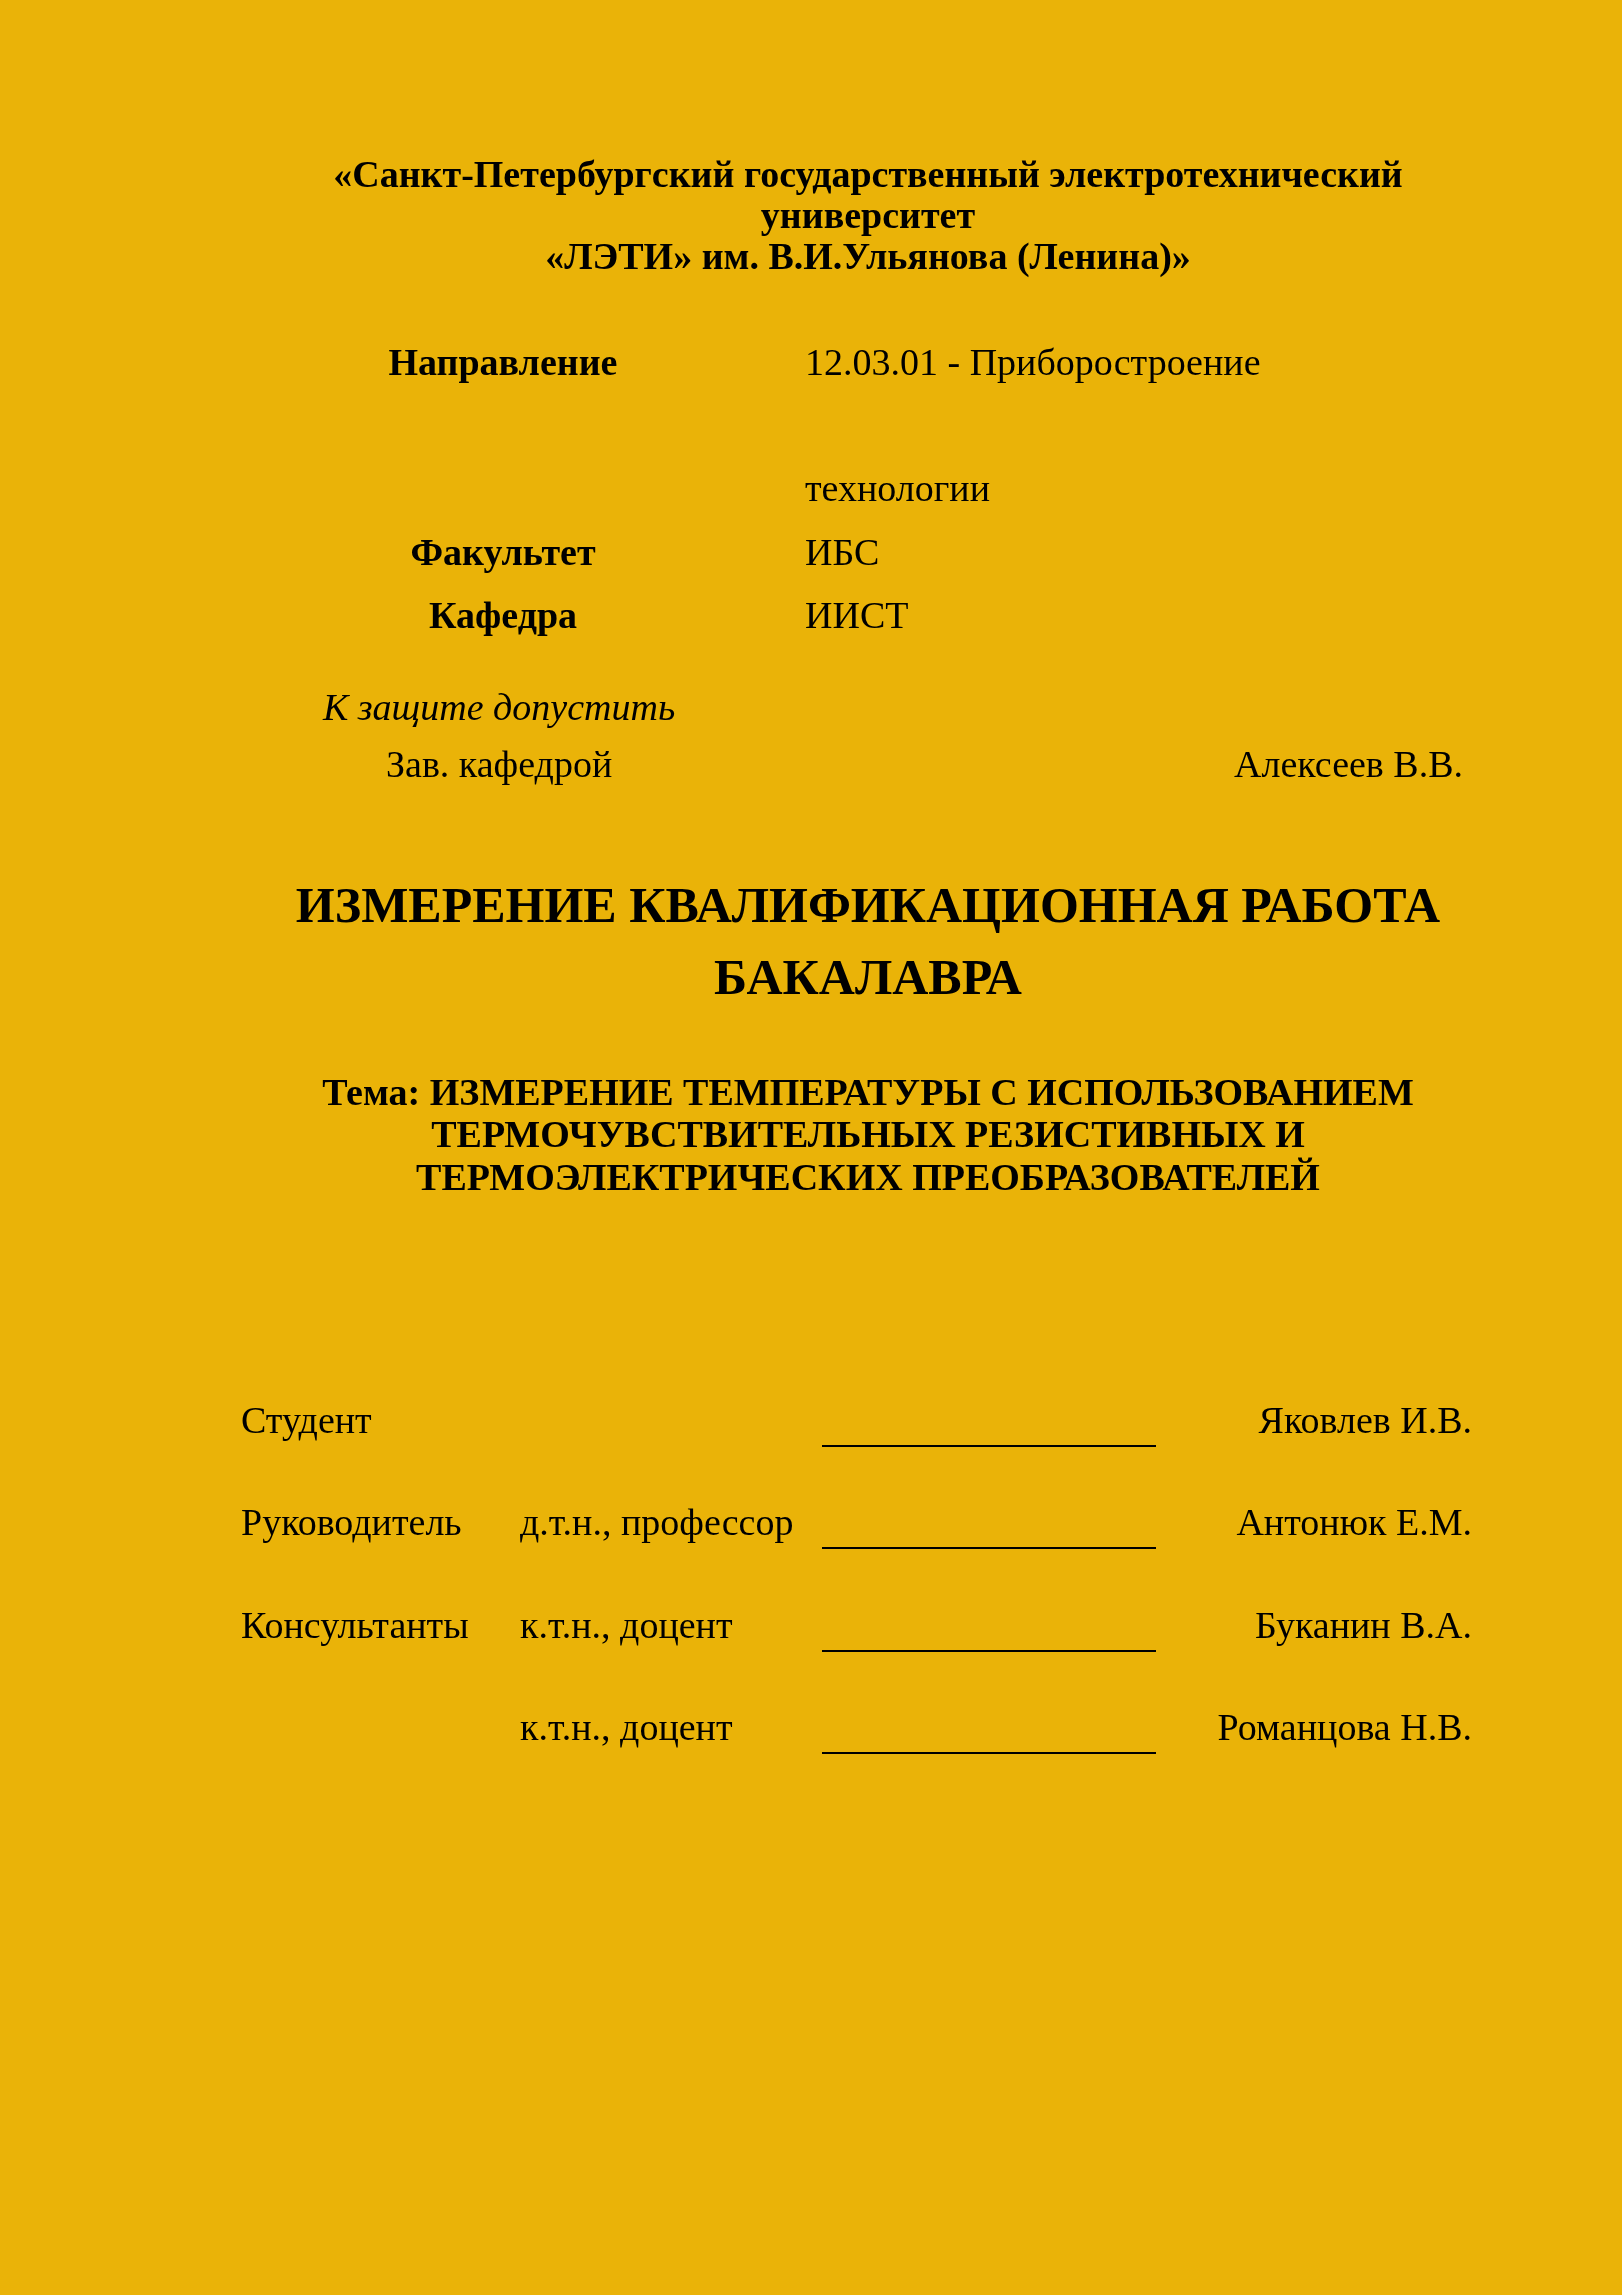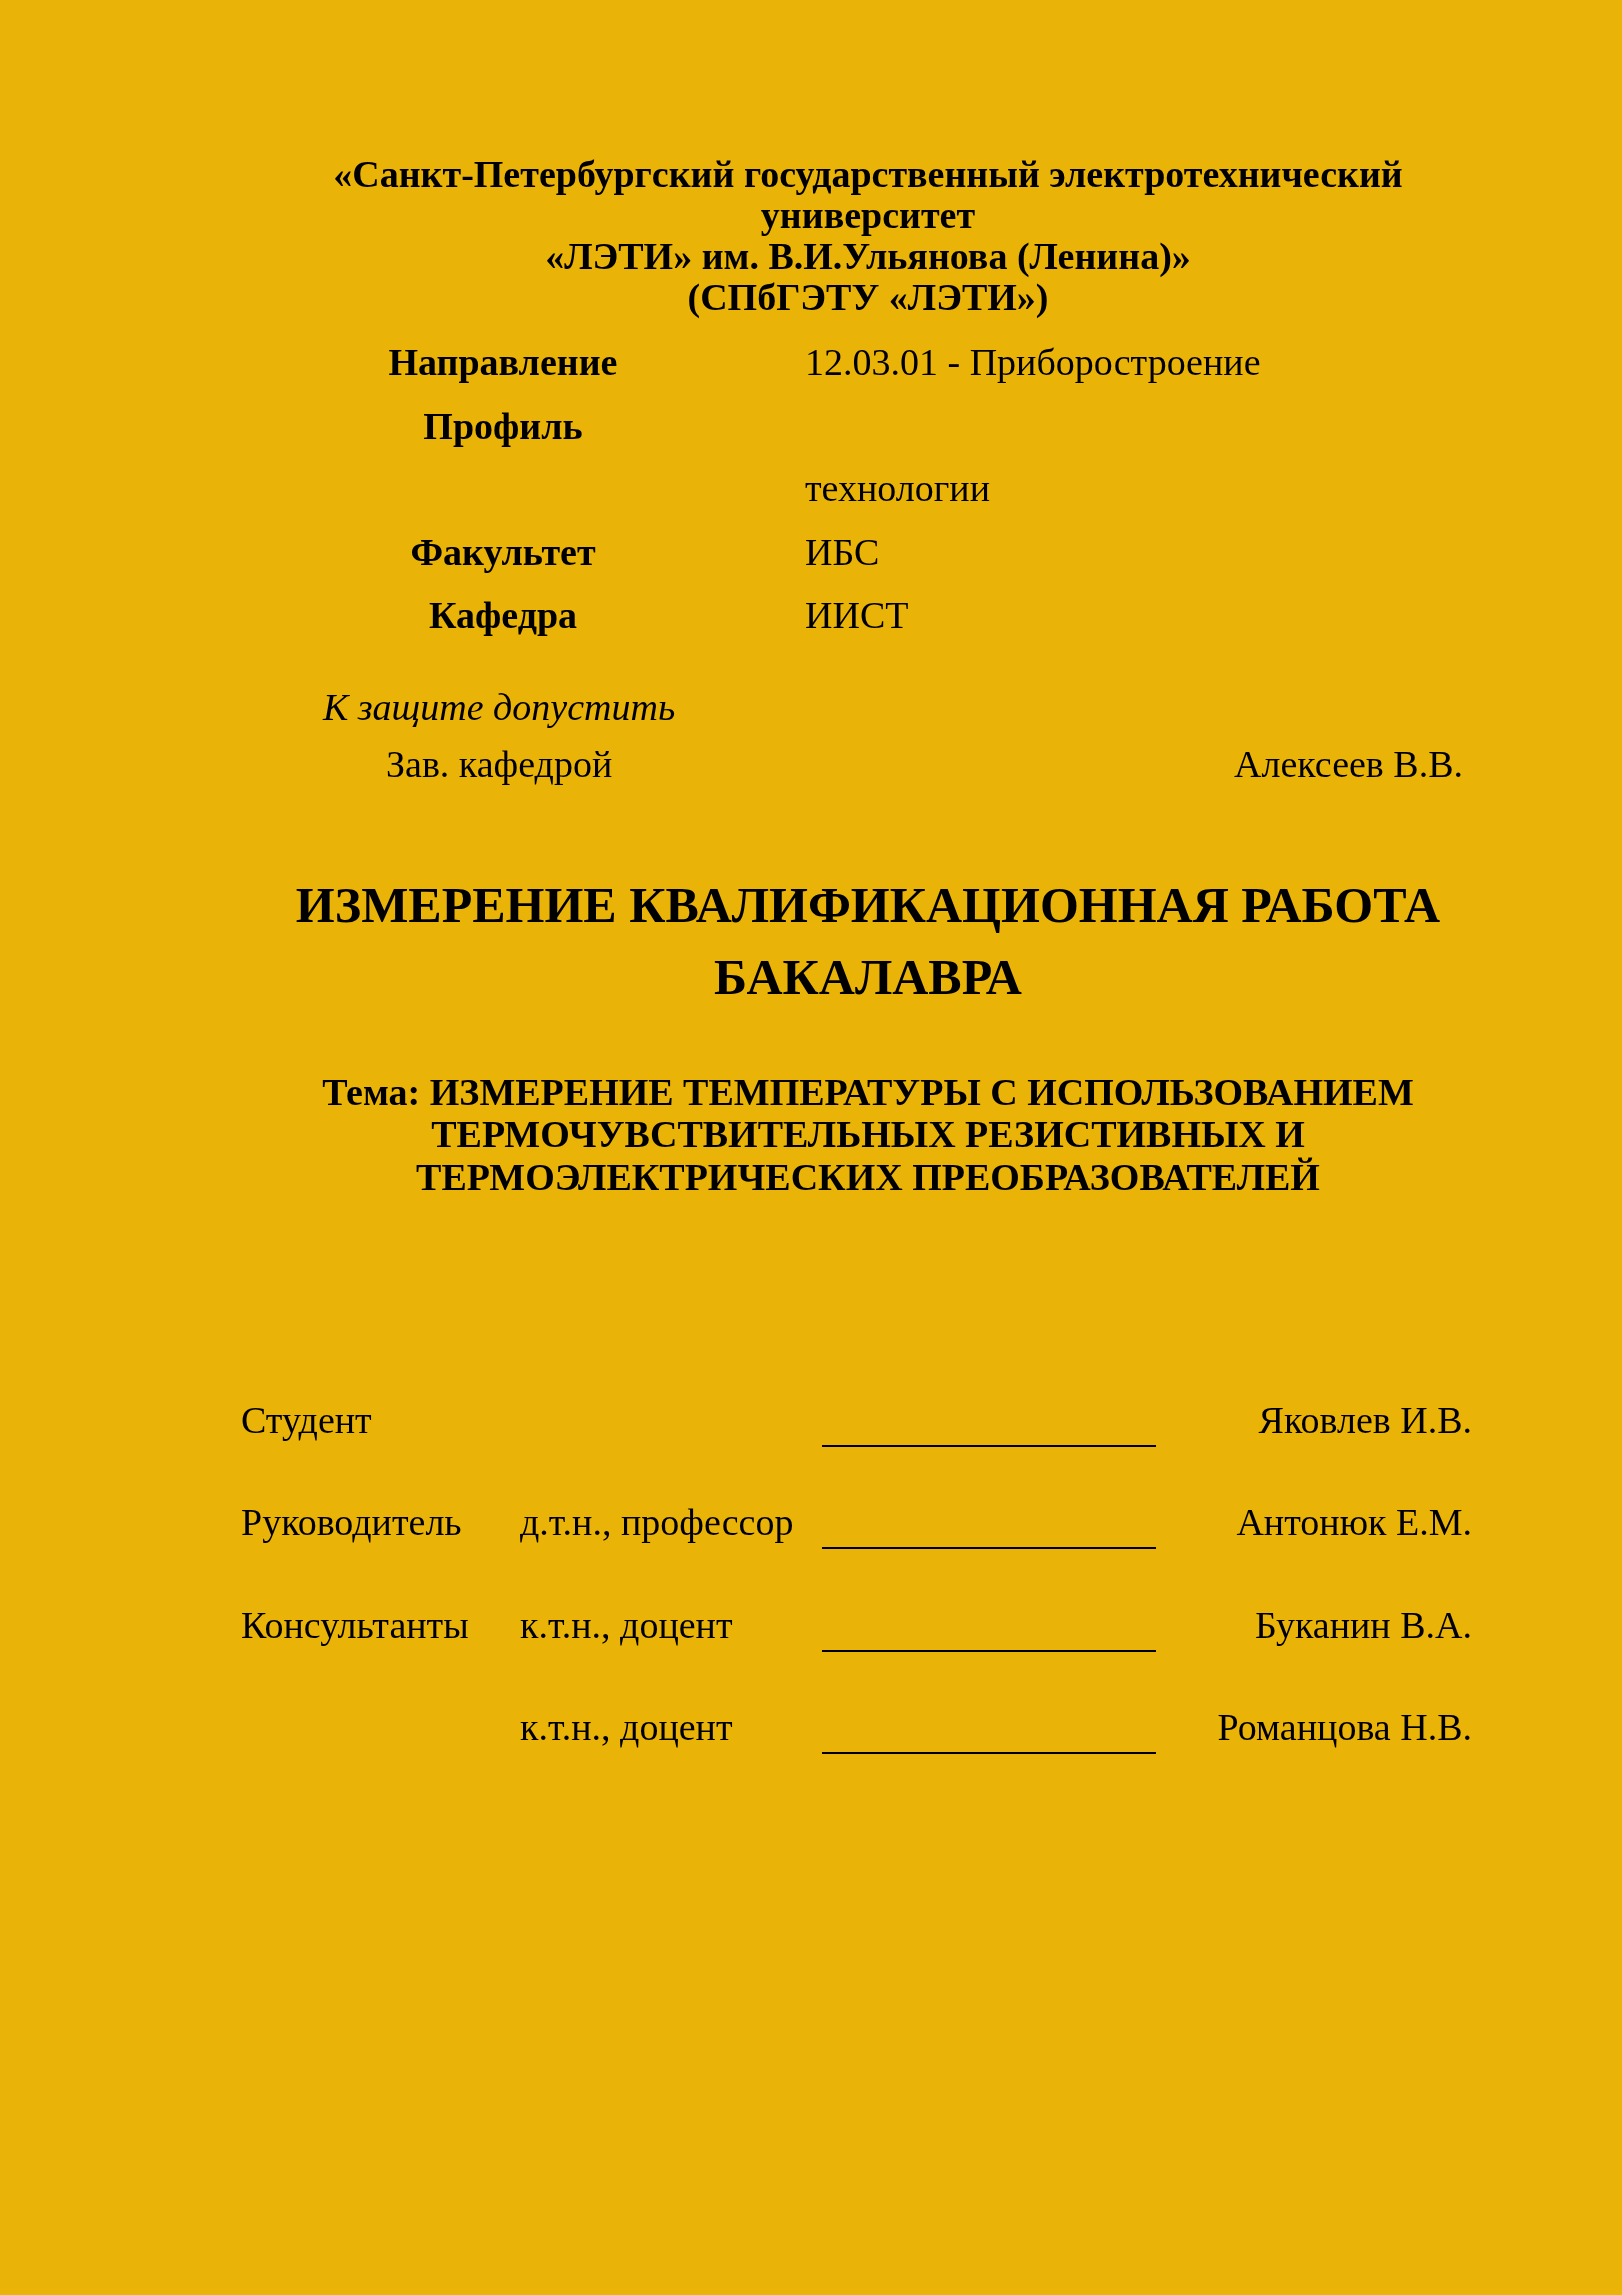--- a/index.html
+++ b/index.html
@@ -57,27 +57,25 @@
   .footer-year { top: 2065px; line-height: 44px; }
 </style>
 </head>
 <body>
 
 <div class="page">
 
   <div class="abs center-band org-header">
     <div>«Санкт-Петербургский государственный электротехнический университет</div>
     <div>«ЛЭТИ» им. В.И.Ульянова (Ленина)»</div>
-    <div>(СПбГЭТУ «ЛЭТИ»)</div>
   </div>
 
   <div class="abs meta-label" style="top:340px">Направление</div>
   <div class="abs meta-value" style="top:340px">12.03.01 - Приборостроение</div>
 
-  <div class="abs meta-label" style="top:404px">Профиль</div>
   <div class="abs meta-value" style="top:466px">технологии</div>
 
   <div class="abs meta-label" style="top:530px">Факультет</div>
   <div class="abs meta-value" style="top:530px">ИБС</div>
 
   <div class="abs meta-label" style="top:593px">Кафедра</div>
   <div class="abs meta-value" style="top:593px">ИИСТ</div>
 
   <div class="abs admission-phrase">К защите допустить</div>
   <div class="abs admission-role">Зав. кафедрой</div>

